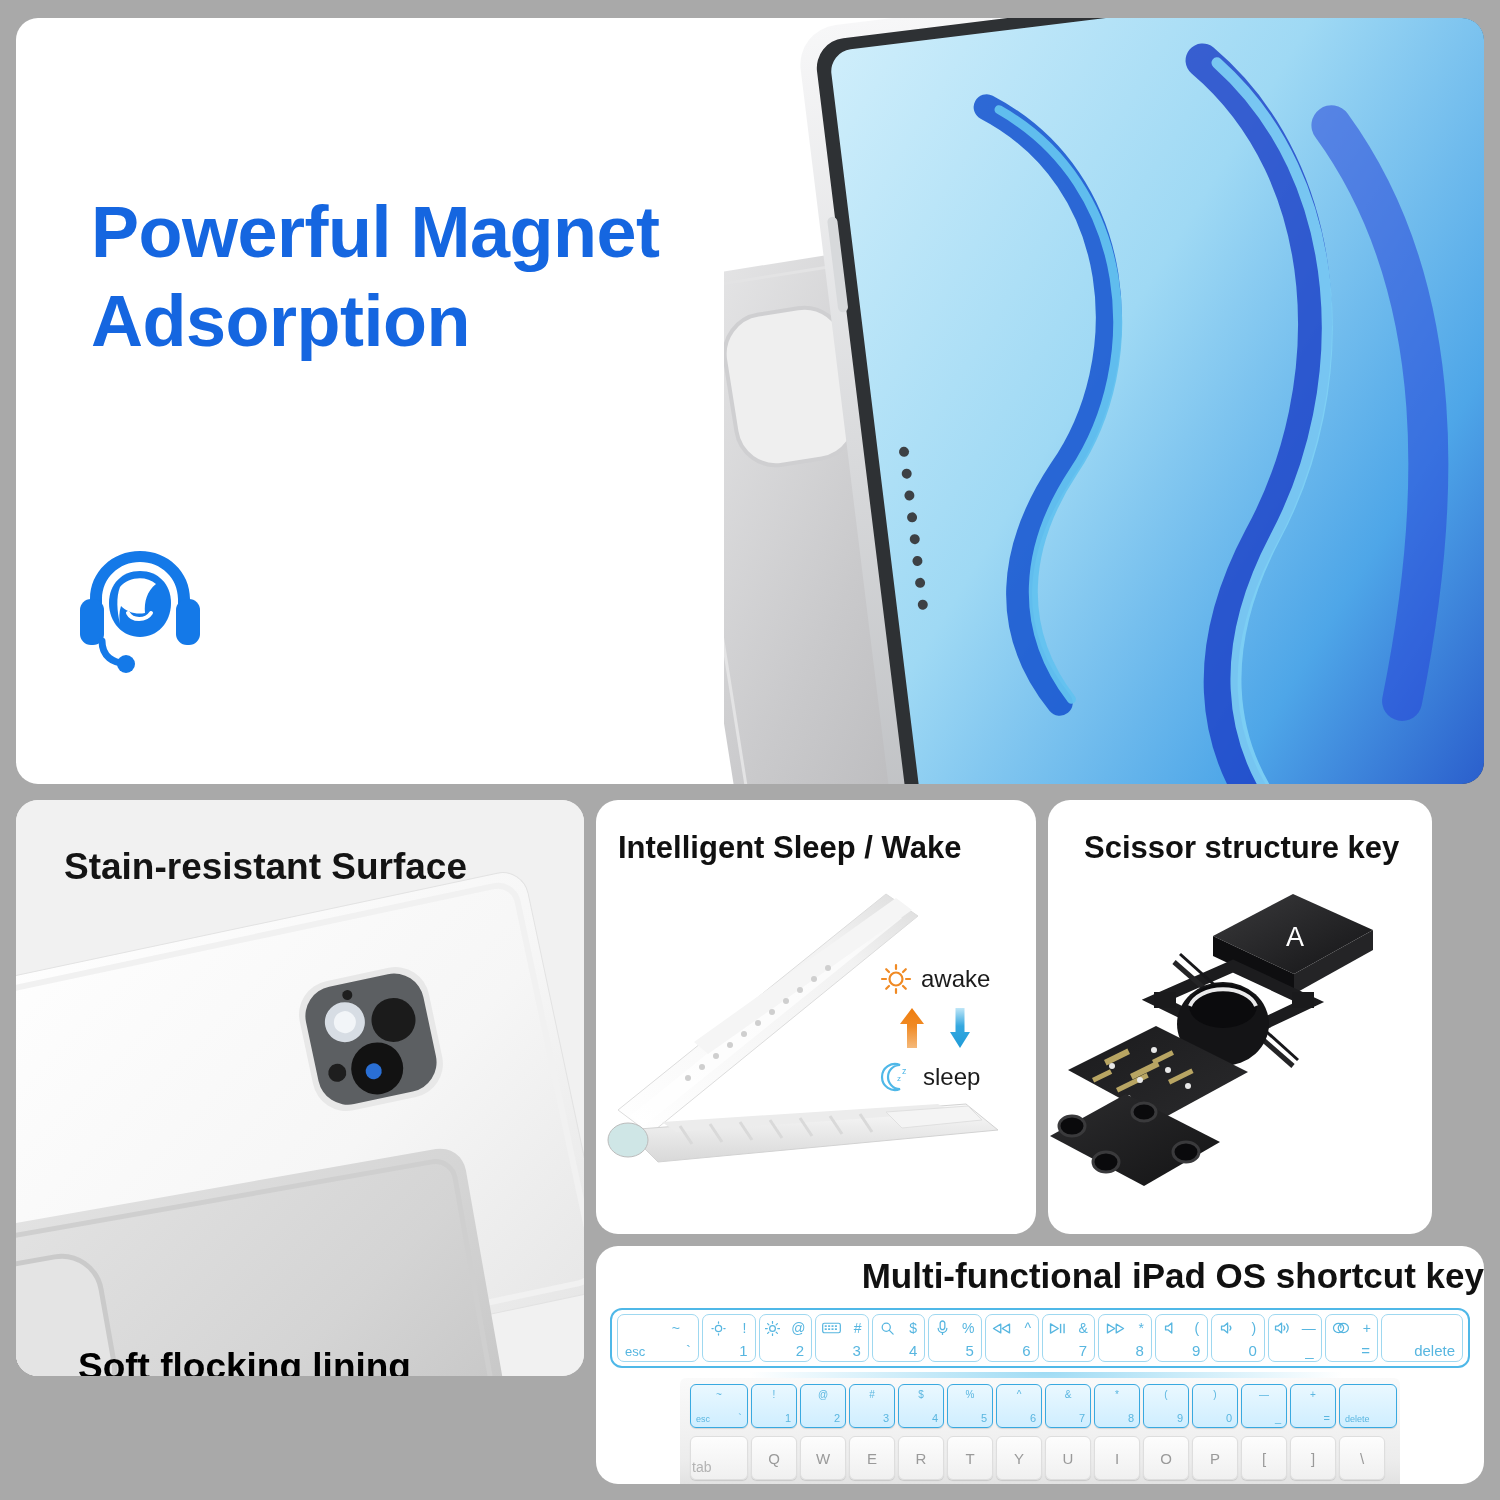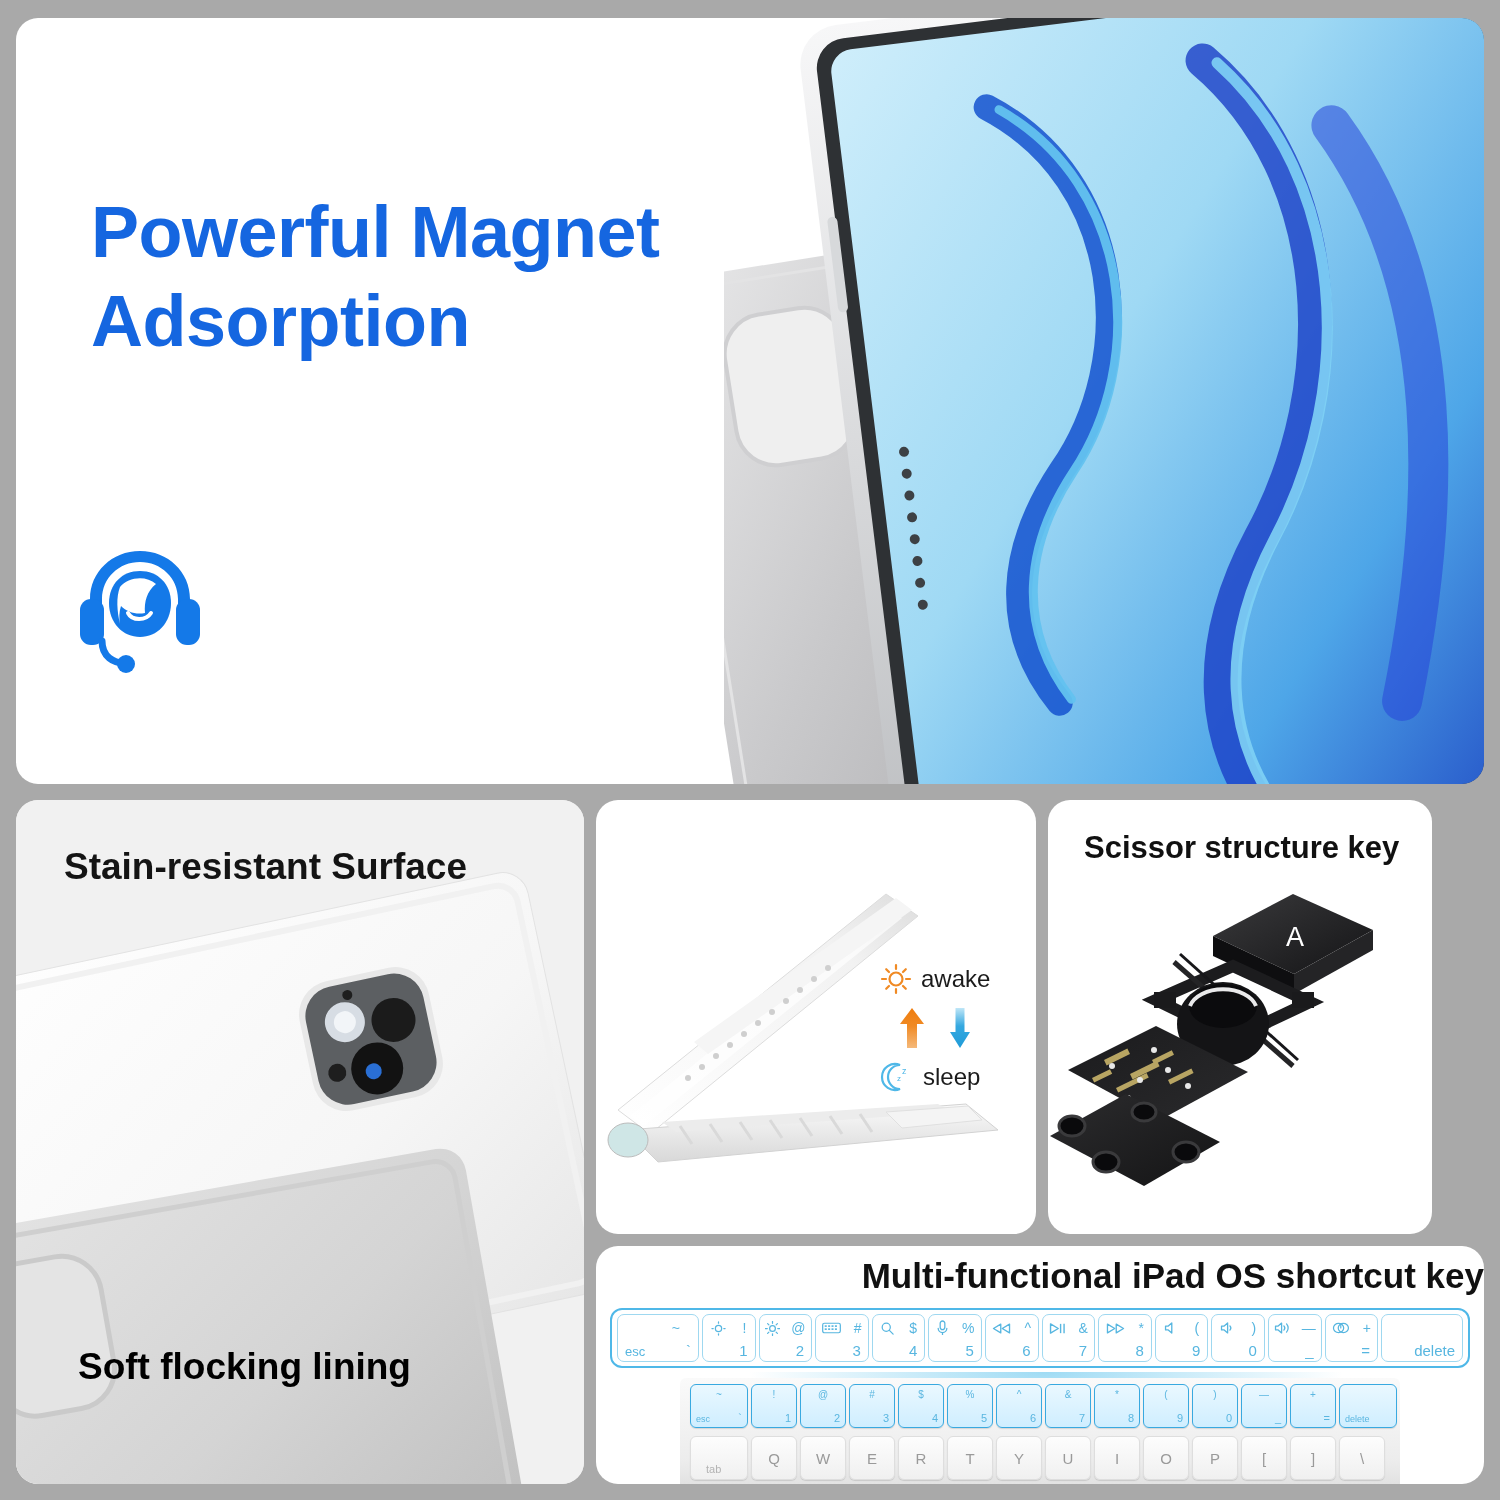--- a/index.html
+++ b/index.html
@@ -21,21 +21,21 @@
     color: #1566e0; letter-spacing: -0.5px; white-space: pre-line;
   }
   .support { position: absolute; left: 60px; top: 505px; display: flex; gap: 26px; align-items: flex-start; }
   .support-icon { width: 128px; height: 132px; flex: none; margin-top: 18px; }
   .support-text { font-size: 30.5px; line-height: 1.56; color: #1d1d1d; max-width: 640px; }
 
   
   .magnet-art { position: absolute; right: 0; top: 0; width: 760px; height: 766px; }
 
   
-  #stain { left: 16px; top: 800px; width: 568px; height: 684px; background: #f3f3f3; }
+  #stain { left: 16px; top: 800px; width: 568px; height: 576px; background: #f3f3f3; }
   .stain-title { position: absolute; left: 48px; top: 46px; font-size: 37px; font-weight: 700; color: #141414; }
   .stain-sub  { position: absolute; left: 62px; top: 546px; font-size: 37px; font-weight: 700; color: #000000; }
 
   
   #sleep { left: 596px; top: 800px; width: 440px; height: 434px; }
   .sleep-title { position: absolute; left: 22px; top: 30px; font-size: 31px; font-weight: 700; color: #111; white-space: nowrap; }
   .legend { position: absolute; right: 16px; top: 158px; width: 140px; }
   .legend-row { display: flex; align-items: center; gap: 9px; height: 42px; text-align: right; }
   .legend-row span.lbl { font-size: 24px; color: #1b1b1b; }
   .arrows { display: flex; gap: 22px; padding-left: 18px; height: 56px; align-items: center; }
@@ -83,21 +83,21 @@
   }
   .kcap.blue {
     border: 1.5px solid #39a9e0;
     background: linear-gradient(180deg,#eaf8ff,#cfeeff);
     height: 44px;
   }
   .kcap .t { position: absolute; top: 4px; left: 0; right: 0; text-align: center; font-size: 10px; color: #5ab6e0; }
   .kcap .b { position: absolute; bottom: 3px; right: 5px; font-size: 11px; color: #5ab6e0; }
   .kcap .l { position: absolute; bottom: 3px; left: 5px; font-size: 9px; color: #5ab6e0; }
   .kcap.alpha .c { position: absolute; inset: 0; display: flex; align-items: center; justify-content: center; font-size: 15px; color: #9a9a9a; }
-  .kcap.alpha .tabl { position: absolute; bottom: 4px; left: 15px; font-size: 11px; color: #b3b3b3; }
+  .kcap.alpha .tabl { position: absolute; bottom: 4px; left: 1px; font-size: 14px; color: #b3b3b3; }
   .glow { position: absolute; left: 150px; top: 0; width: 600px; height: 60px;
           background: radial-gradient(ellipse at 50% 0%, rgba(80,190,235,.55), rgba(80,190,235,0) 70%); }
 </style>
 </head>
 <body>
 
 <div class="stage">
 
   <section class="panel" id="hero">
 
@@ -251,20 +251,21 @@
         <rect x="-120" y="380" width="600" height="420" rx="26" fill="url(#greySlab)"></rect>
         <rect x="-108" y="392" width="576" height="396" rx="20" fill="none" stroke="#cfcfcf" stroke-width="5"></rect>
         <rect x="-20" y="420" width="120" height="154" rx="40" fill="#e4e4e4" stroke="#cacaca" stroke-width="5"></rect>
       </g>
     </svg>
     <h2 class="stain-title">Stain-resistant Surface</h2>
     <h2 class="stain-sub">Soft flocking lining</h2>
   </section>
 
   <section class="panel" id="sleep">
+    <h2 class="sleep-title">Intelligent Sleep / Wake</h2>
 
     <svg width="440" height="360" viewBox="0 0 440 360" style="position:absolute;left:0;top:72px">
       <defs>
         <linearGradient id="lidG" x1="0" y1="1" x2="1" y2="0">
           <stop offset="0%" stop-color="#ffffff"></stop>
             <stop offset="75%" stop-color="#f2f2f2"></stop>
             <stop offset="100%" stop-color="#dddddd"></stop>
         </linearGradient>
         <linearGradient id="baseG" x1="0" y1="0" x2="0" y2="1">
           <stop offset="0%" stop-color="#fafafa"></stop>

